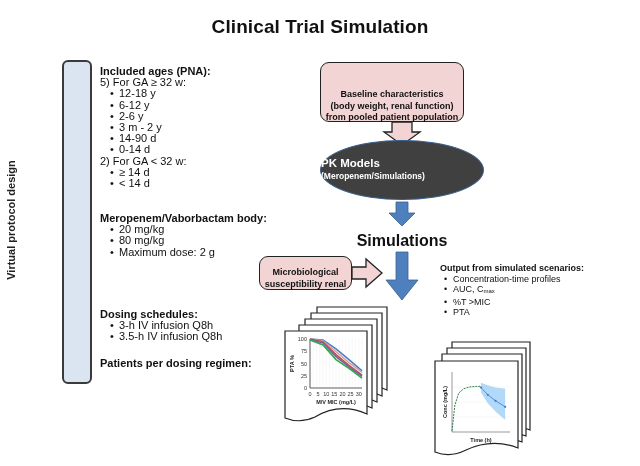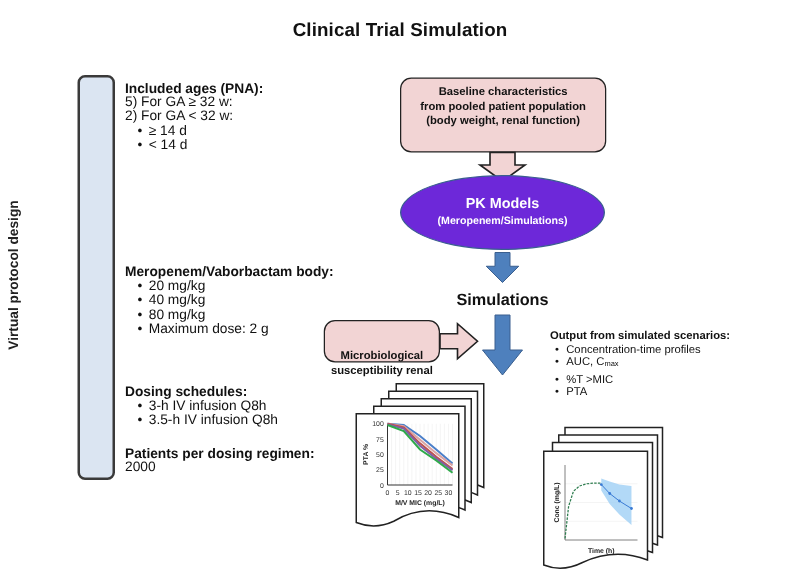--- a/index.html
+++ b/index.html
@@ -1,83 +1,89 @@
 <!DOCTYPE html>
 <html><head>
 <meta charset="utf-8">
 <style>
   html, body { margin:0; padding:0; background:#ffffff; }
   body { width:640px; height:466px; position:relative; overflow:hidden; font-family:"Liberation Sans", sans-serif; color:#111; }
   .abs { position:absolute; }
-  #title { left:0; width:640px; top:16px; text-align:center; font-size:15px; font-weight:bold; letter-spacing:0.1px; }
+  #title { left:0; width:640px; top:16px; text-align:center; font-size:19px; font-weight:bold; letter-spacing:0.1px; }
   #vlabel-box { left:62px; top:60px; width:30px; height:324px; background:#dbe5f2; border:2px solid #3a3a3a; border-radius:6px; box-sizing:border-box; }
   #vlabel { left:-147px; top:210px; width:324px; height:20px; transform:rotate(-90deg); text-align:center; font-size:11px; font-weight:bold; color:#222; }
   .lefttext { left:100px; font-size:11px; line-height:11.2px; }
   .lefttext .hd { font-weight:bold; }
   .lefttext ul { margin:0; padding:0 0 0 10px; list-style:none; }
   .lefttext li::before { content:"•"; display:inline-block; width:9px; }
   .box-pink { background:#f2d4d4; border:1.5px solid #222; border-radius:9px; text-align:center; font-weight:bold; font-size:9px; line-height:11.5px; box-sizing:border-box; }
-  #baseline { left:320px; top:62px; width:165px; height:60px; padding-top:5px; }
-  #micro { left:259px; top:256px; width:93px; height:34px; padding-top:22px; }
-  #pk-ellipse { left:320px; top:140px; width:164px; height:60px; border-radius:50%; background:#6d28d9; border:1.5px solid #3a5f8f; box-sizing:border-box; text-align:center; color:#fff; font-weight:bold; }
+  #baseline { left:320px; top:62px; width:144px; height:60px; padding-top:26px; }
+  #micro { left:259px; top:256px; width:93px; height:34px; padding-top:10px; }
+  #pk-ellipse { left:320px; top:140px; width:164px; height:60px; border-radius:50%; background:#404040; border:1.5px solid #3a5f8f; box-sizing:border-box; color:#fff; font-weight:bold; }
   #pk-title { font-size:11.5px; margin-top:16px; }
   #pk-sub { font-size:8.5px; margin-top:2px; }
-  #simulations { left:350px; top:232px; width:104px; text-align:center; font-size:13px; font-weight:bold; }
+  #simulations { left:350px; top:232px; width:104px; text-align:center; font-size:16px; font-weight:bold; }
   #output { left:440px; top:263px; font-size:9px; line-height:10.5px; }
   #output .hd { font-weight:bold; }
   #output ul { margin:0; padding:0 0 0 4px; list-style:none; }
   #output li::before { content:"•"; display:inline-block; width:9px; }
   sub { font-size:6px; vertical-align:-1px; }
   svg text { font-family:"Liberation Sans", sans-serif; }
 </style>
 </head>
 <body>
 
 <div id="title" class="abs">Clinical Trial Simulation</div>
 
 <div id="vlabel-box" class="abs"></div>
 <div id="vlabel" class="abs">Virtual protocol design</div>
 
 <div class="abs lefttext" style="top:66px;">
   <div class="hd">Included ages (PNA):</div>
   <div>5) For GA ≥ 32 w:</div>
+  <ul>
+    <li>12-18 y</li>
+    <li>6-12 y</li>
+    <li>2-6 y</li>
+    <li>3 m - 2 y</li>
+    <li>14-90 d</li>
+    <li>0-14 d</li>
+  </ul>
   <div>2) For GA &lt; 32 w:</div>
   <ul>
     <li>≥ 14 d</li>
     <li>&lt; 14 d</li>
   </ul>
 </div>
 
 <div class="abs lefttext" style="top:213px;">
   <div class="hd">Meropenem/Vaborbactam body:</div>
   <ul>
     <li>20 mg/kg</li>
-    <li>40 mg/kg</li>
     <li>80 mg/kg</li>
     <li>Maximum dose: 2 g</li>
   </ul>
 </div>
 
 <div class="abs lefttext" style="top:309px;">
   <div class="hd">Dosing schedules:</div>
   <ul>
     <li>3-h IV infusion Q8h</li>
     <li>3.5-h IV infusion Q8h</li>
   </ul>
 </div>
 
 <div class="abs lefttext" style="top:358px;">
   <div class="hd">Patients per dosing regimen:</div>
-  <div>2000</div>
 </div>
 
 <div id="baseline" class="abs box-pink">
   <div>Baseline characteristics</div>
+  <div>(body weight, renal function)</div>
   <div>from pooled patient population</div>
-  <div>(body weight, renal function)</div>
 </div>
 
 <svg class="abs" style="left:0;top:0;" width="640" height="466">
 
   <path d="M392 122 L412 122 L412 132 L420 132 L402 145 L384 132 L392 132 Z" fill="#f2d4d4" stroke="#222" stroke-width="1.3"></path>
 
   <path d="M396 202 L408 202 L408 213 L415 213 L402 226 L389 213 L396 213 Z" fill="#4e80bd" stroke="#3a5f8f" stroke-width="0.8"></path>
 
   <path d="M396 252 L408 252 L408 280 L418 280 L402 300 L386 280 L396 280 Z" fill="#4e80bd" stroke="#3a5f8f" stroke-width="0.8"></path>
 

